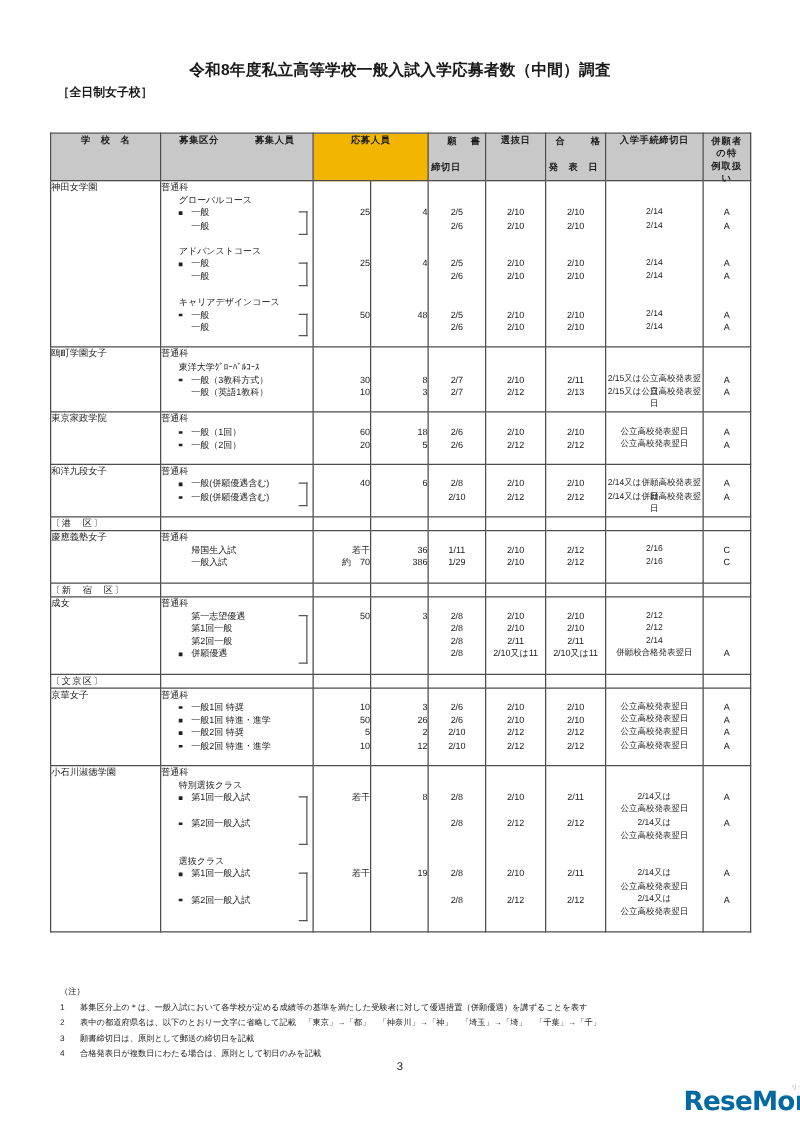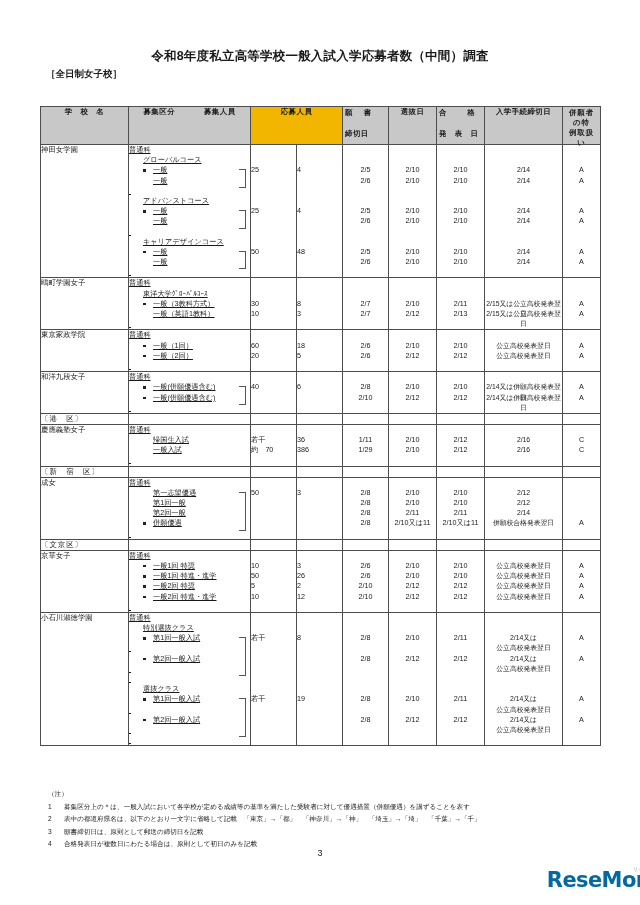--- a/index.html
+++ b/index.html
@@ -62,42 +62,42 @@
     background: #f2b600;
   }
   th .two-line {
     display: flex;
     flex-direction: column;
     justify-content: space-between;
     height: 33px;
     box-sizing: border-box;
     padding: 1px 2px;
   }
-  th .two-line .l1 { text-align: left; letter-spacing: 2px;}
+  th .two-line .l1 { text-align: right; letter-spacing: 2px;}
   th .two-line .l2 { text-align: left; }
   th .two-line.c .l1, th .two-line.c .l2 { text-align: center; letter-spacing: 1px;}
   th .hdr-split {
     display: flex;
     justify-content: space-around;
     width: 100%;
   }
   
   col.c-school  { width: 88px; }
   col.c-div     { width: 122px; }
   col.c-cap     { width: 46px; }
   col.c-app     { width: 46px; }
   col.c-appdl   { width: 46px; }
   col.c-exam    { width: 48px; }
   col.c-result  { width: 48px; }
   col.c-proc    { width: 78px; }
   col.c-note    { width: 38px; }
 
   td.school { padding: 2px 0 0 4px; font-size: 7.4px; white-space: nowrap; }
-  td.div    { padding: 2px 0 0 4px; position: relative; text-decoration: underline; }
-  td.num    { text-align: left; padding: 2px 5px 0 0; }
+  td.div    { padding: 2px 0 0 4px; position: relative; }
+  td.num    { text-align: right; padding: 2px 5px 0 0; }
   td.date   { text-align: center; padding: 2px 1px 0 1px; }
   td.proc   { text-align: center; padding: 2px 1px 0 1px; font-size: 6.8px; }
   td.note   { text-align: center; padding: 2px 0 0 0; }
 
   .region { font-size: 7.4px; letter-spacing: 1px; }
   .course-head { padding-left: 14px; }
   .subject { }
   .item { padding-left: 24px; position: relative; white-space: nowrap;}
   .item.star::before {
     content: "";

